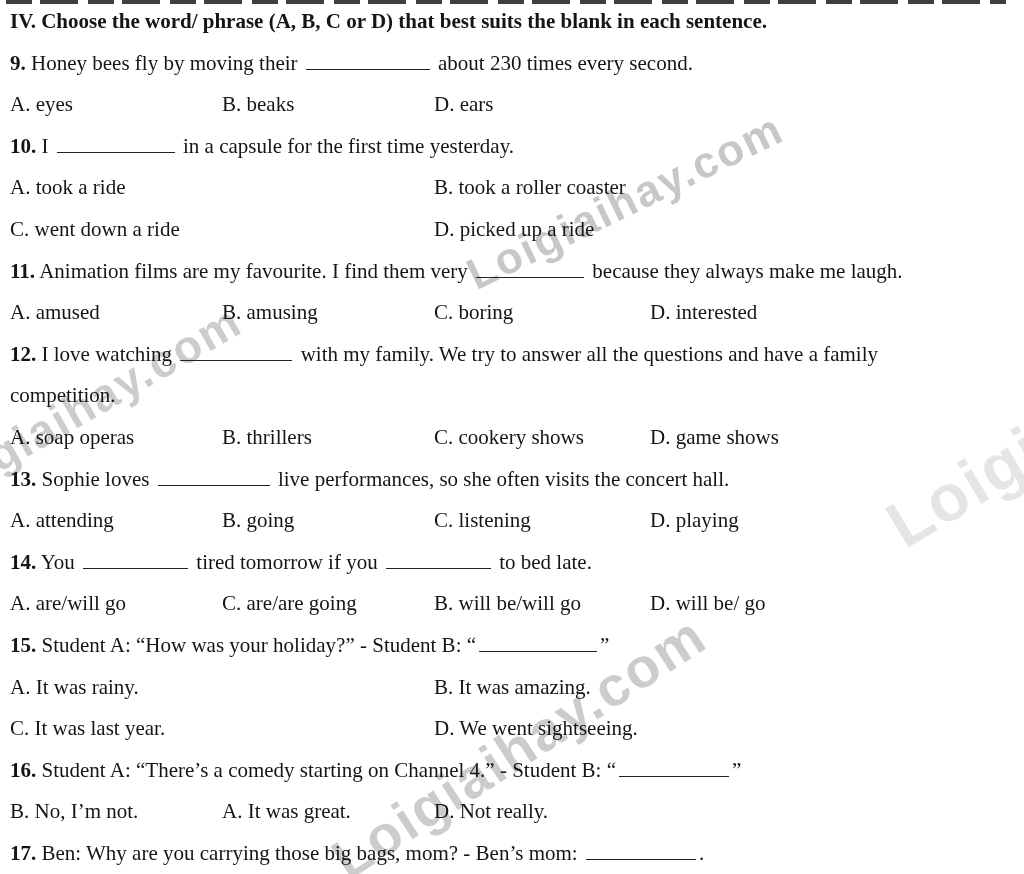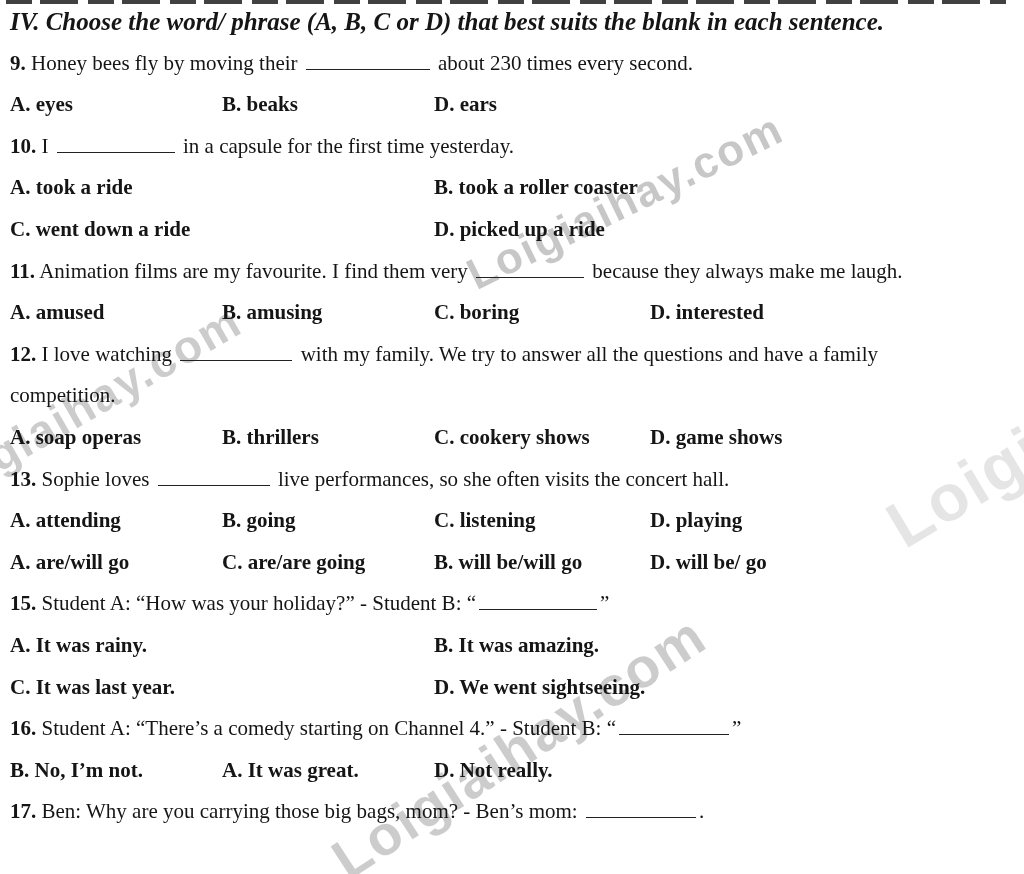--- a/index.html
+++ b/index.html
@@ -22,28 +22,28 @@
     font-family:"Liberation Sans","DejaVu Sans",sans-serif;font-weight:700;
     transform-origin:0 50%;letter-spacing:2px;user-select:none;
   }
   .wm1{left:470px;top:252px;font-size:44px;transform:rotate(-26deg);color:rgba(0,0,0,0.22);}
   .wm2{left:-74px;top:470px;font-size:46px;transform:rotate(-30deg);color:rgba(0,0,0,0.20);}
   .wm3{left:893px;top:492px;font-size:66px;transform:rotate(-31deg);color:rgba(0,0,0,0.10);}
   .wm4{left:338px;top:832px;font-size:56px;transform:rotate(-33deg);color:rgba(0,0,0,0.20);}
   
   #doc{position:relative;z-index:1;padding:1px 0 0 10px;}
   .line{height:41.6px;line-height:41.6px;white-space:nowrap;}
-  .heading{font-weight:bold;font-style:italic;font-size:25px;}
+  .heading{font-weight:bold;font-size:21px;}
   .qnum{font-weight:bold;}
   .it{}
   .blank{
     display:inline-block;border-bottom:1.6px solid #222;
     height:0.95em;margin:0 3px;vertical-align:baseline;
   }
-  .opts{display:grid;height:41.6px;line-height:41.6px;white-space:nowrap;font-weight:bold;}
+  .opts{display:grid;height:41.6px;line-height:41.6px;white-space:nowrap;}
   .opts.four{grid-template-columns:212px 212px 216px auto;}
   .opts.two{grid-template-columns:424px auto;}
 </style>
 </head>
 <body>
 
 <div class="top-strip"></div>
 
 <div class="wm wm1">Loigiaihay.com</div>
 <div class="wm wm2">Loigiaihay.com</div>
@@ -82,20 +82,21 @@
       <span>C. cookery shows</span>
       <span>D. game shows</span>
     </div>
     <div class="line"><span class="qnum">13.</span><span> Sophie loves </span><span class="blank" style="width: 112px;"></span><span> live performances, so she often visits the concert hall.</span></div>
     <div class="opts four">
       <span>A. attending</span>
       <span>B. going</span>
       <span>C. listening</span>
       <span>D. playing</span>
     </div>
+    <div class="line"><span class="qnum">14.</span><span> You </span><span class="blank" style="width: 105px;"></span><span> tired tomorrow if you </span><span class="blank" style="width: 105px;"></span><span> to bed late.</span></div>
     <div class="opts four">
       <span>A. are/will go</span>
       <span>C. are/are going</span>
       <span>B. will be/will go</span>
       <span>D. will be/ go</span>
     </div>
     <div class="line"><span class="qnum">15.</span><span class="it"> Student A:</span><span> “How was your holiday?” - </span><span class="it">Student B:</span><span> “</span><span class="blank" style="width: 118px;"></span><span>”</span></div>
     <div class="opts two">
       <span>A. It was rainy.</span>
       <span>B. It was amazing.</span>

